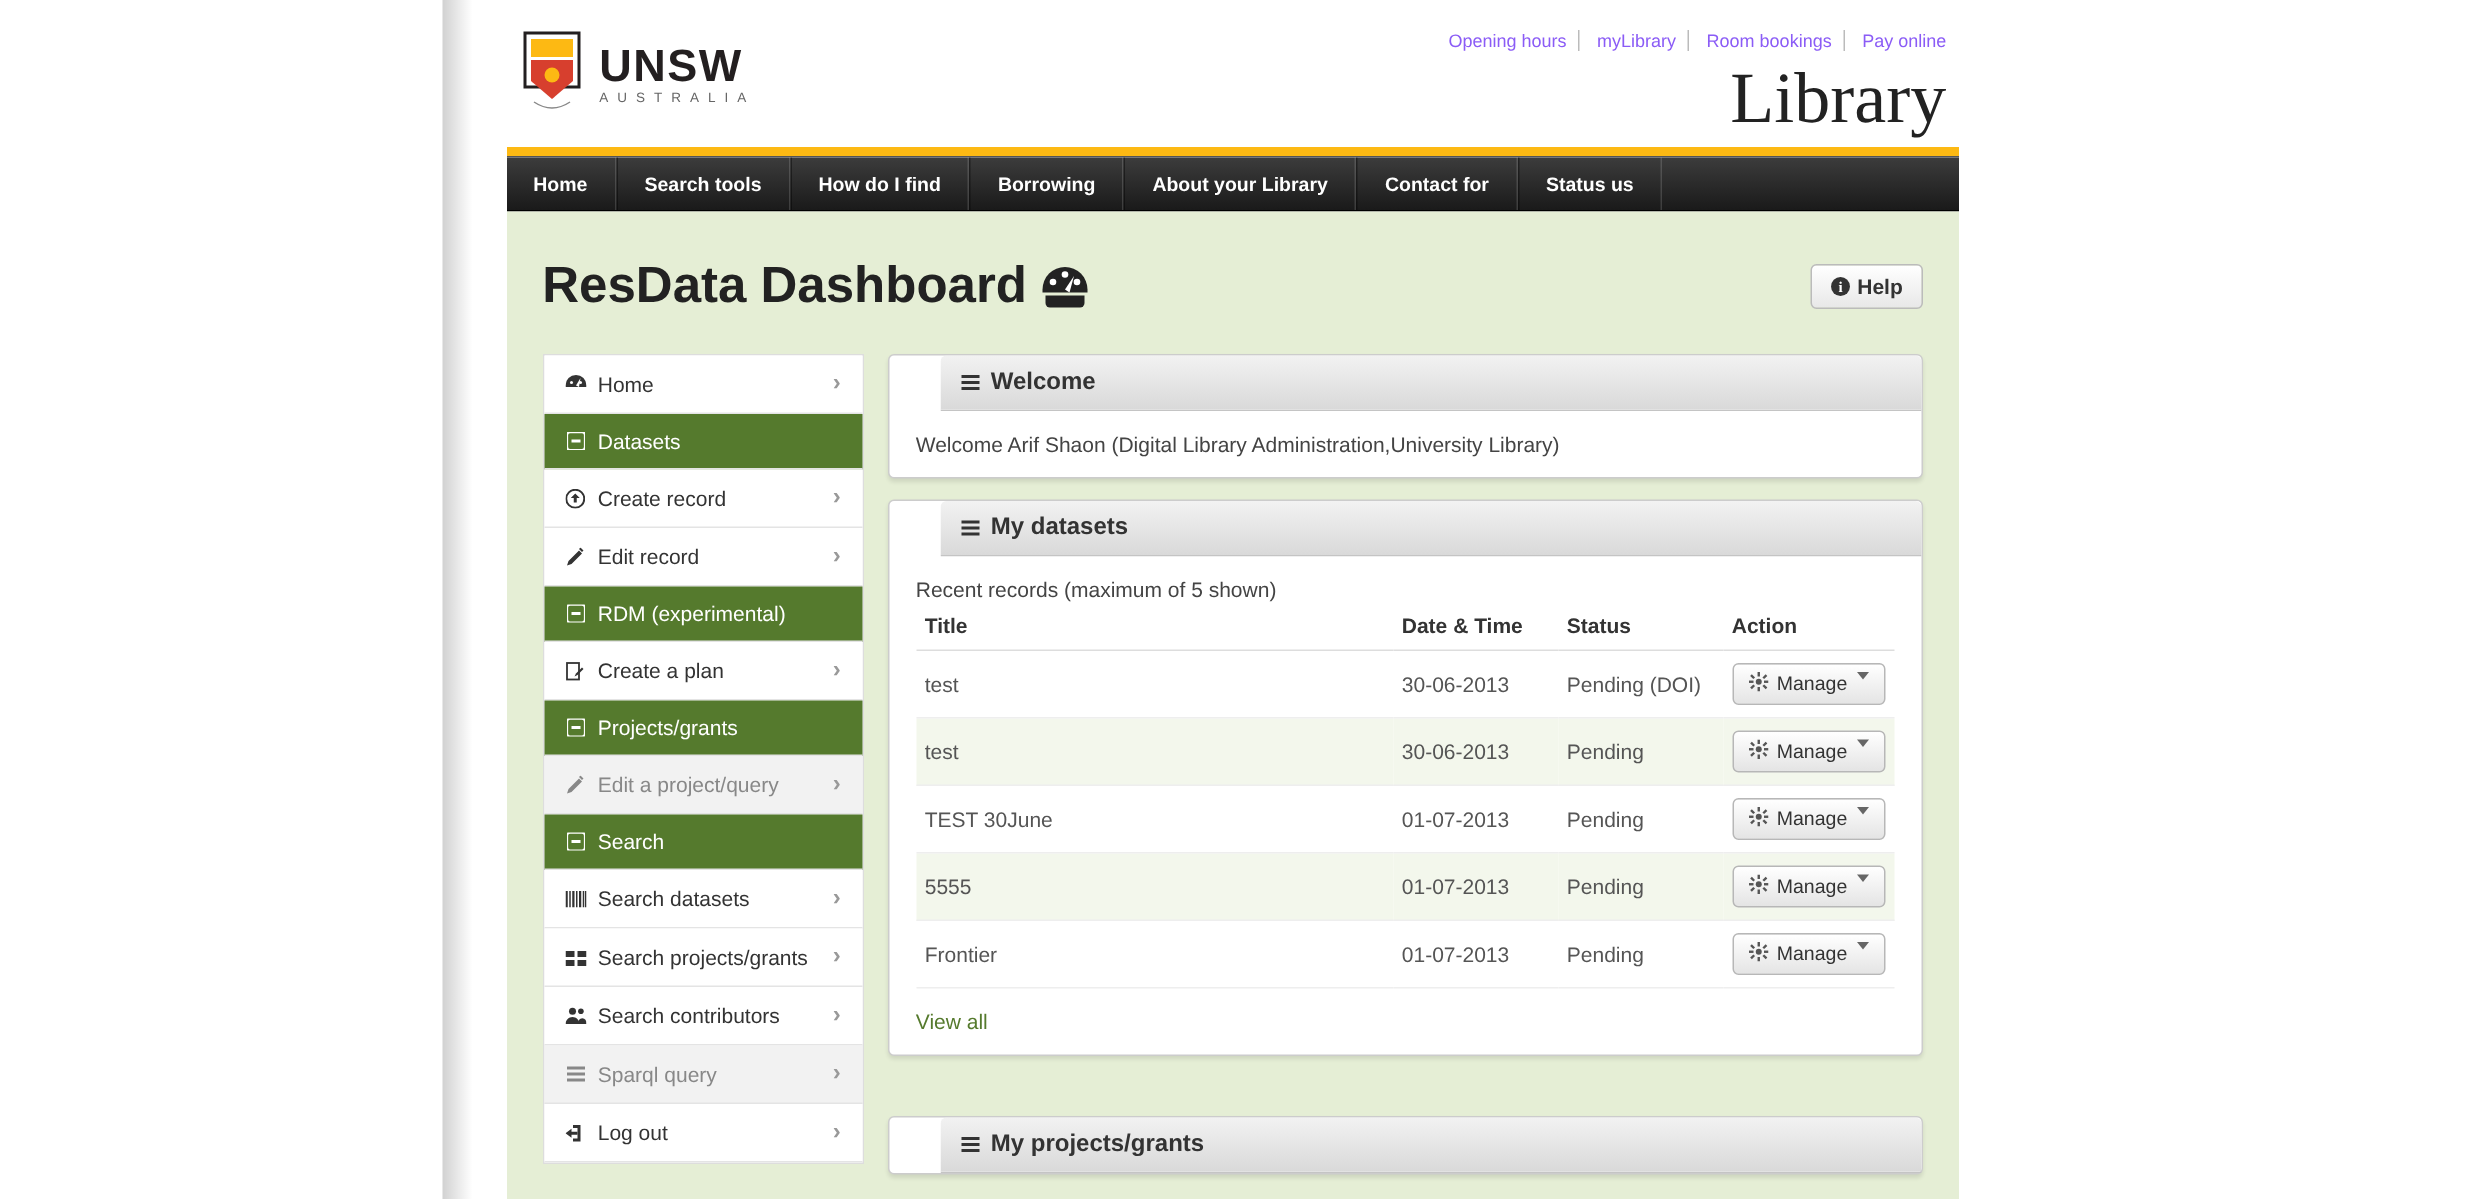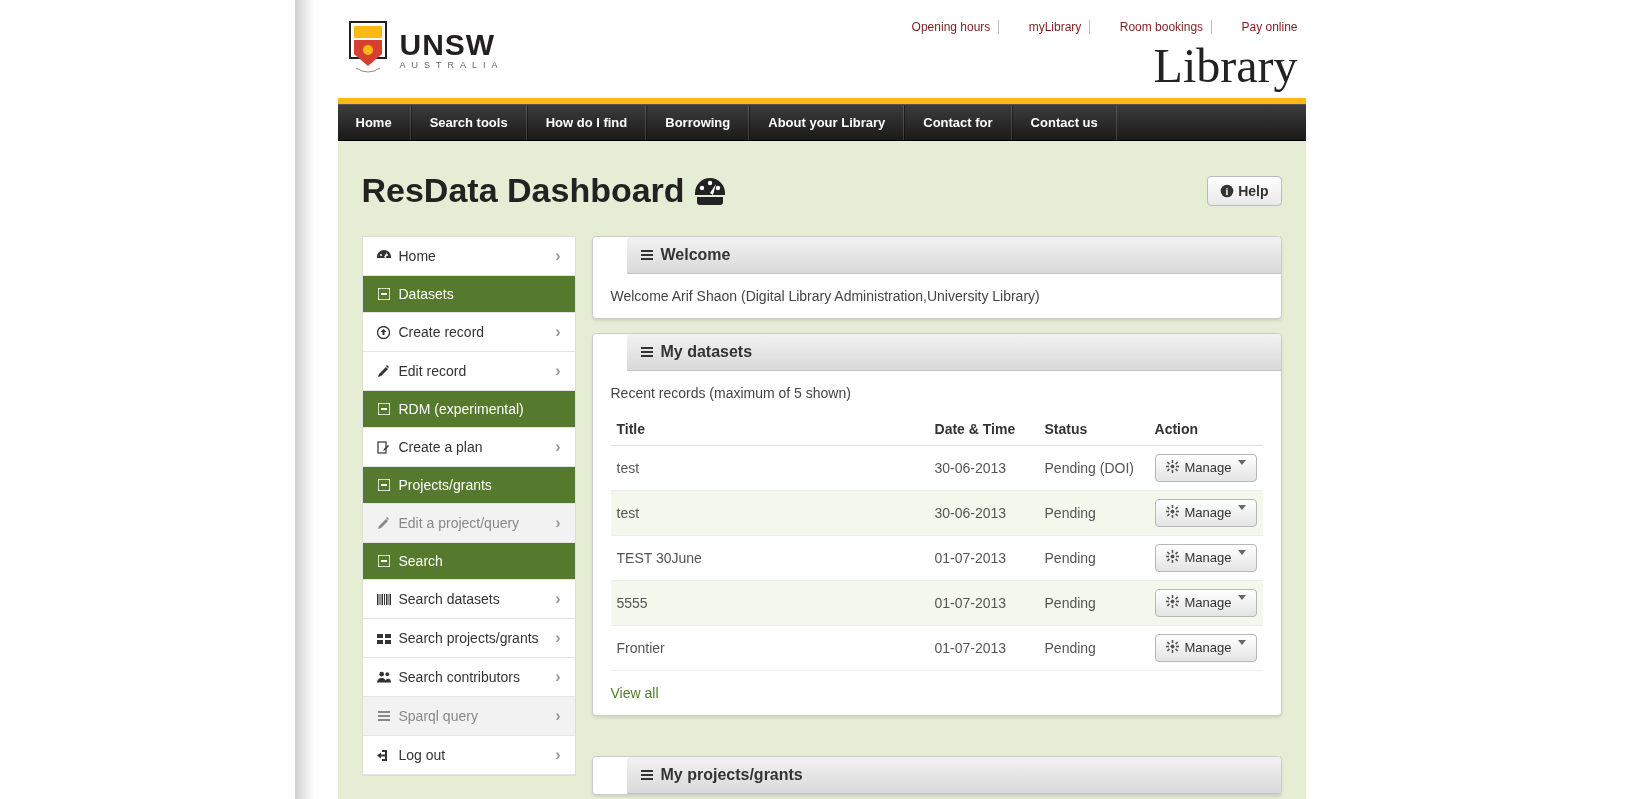--- a/index.html
+++ b/index.html
@@ -12,21 +12,21 @@
 
 
 .topbar { background: #fff; padding: 20px 8px 8px 8px; display: flex; justify-content: space-between; align-items: flex-start; }
 .logo-wrap { display: flex; align-items: center; gap: 10px; }
 .crest { width: 44px; height: 58px; }
 .logo-text { display: flex; flex-direction: column; }
 .logo-uni { font-size: 30px; font-weight: 700; letter-spacing: 1px; color: #231f20; }
 .logo-country { font-size: 9px; letter-spacing: 6px; color: #666; margin-top: -2px; }
 .top-right { text-align: right; }
 .top-links { font-size: 12px; color: #666; margin-bottom: 6px; }
-.top-links a { color: #7f1d1d; text-decoration: none; padding: 0 8px; border-right: 1px solid #bbb; margin-left: 18px; }
+.top-links a { color: #8b5cf6; text-decoration: none; padding: 0 8px; border-right: 1px solid #bbb; }
 .top-links a:last-child { border-right: none; padding-right: 0; }
 .library-title { font-size: 48px; font-weight: 400; color: #222; font-family: Georgia, serif; line-height: 1; margin-top: 8px; }
 
 
 .yellow-strip { height: 6px; background: #fdb913; }
 .mainnav { background: linear-gradient(#3c3c3c, #1a1a1a); display: flex; border-top: 1px solid #555; border-bottom: 1px solid #000; }
 .mainnav a { color: #fff; font-weight: 700; font-size: 13px; padding: 10px 18px; text-decoration: none; border-right: 1px solid rgba(255,255,255,0.15); border-left: 1px solid rgba(0,0,0,0.4); }
 .mainnav a:first-child { border-left: none; }
 
 
@@ -47,21 +47,21 @@
 .sb-item.disabled { background: #f2f2f2; color: #888; }
 .sb-header { background: #557a2d; color: #fff; font-weight: 400; }
 .sb-header .sb-icon, .sb-item .sb-icon { width: 14px; display: inline-flex; justify-content: center; }
 
 
 .panel { background: #fff; border: 1px solid #ccc; border-radius: 4px; margin-bottom: 14px; box-shadow: 0 2px 3px rgba(0,0,0,0.1); position: relative; }
 .panel-head { background: linear-gradient(#f2f2f2, #d9d9d9); border-bottom: 1px solid #c4c4c4; padding: 9px 14px; font-weight: 700; color: #333; display: flex; align-items: center; gap: 8px; border-radius: 4px 4px 0 0; margin-left: 34px; }
 .panel-body { padding: 14px 18px; font-size: 14px; color: #444; }
 
 
-table.records { width: 100%; border-collapse: collapse; margin-top: 12px; }
+table.records { width: 100%; border-collapse: collapse; }
 table.records th { text-align: left; font-size: 14px; font-weight: 700; color: #333; padding: 8px 6px; border-bottom: 1px solid #ddd; }
 table.records td { padding: 8px 6px; font-size: 14px; border-bottom: 1px solid #eee; color: #555; }
 table.records tr:nth-child(even) td { background: #f3f7ec; }
 .row-link { color: #557a2d; }
 .manage-btn { background: linear-gradient(#fff, #e4e4e4); border: 1px solid #b7b7b7; border-radius: 4px; padding: 5px 10px; font-size: 13px; color: #333; cursor: pointer; display: inline-flex; align-items: flex-start; gap: 6px; }
 .caret-down { width: 0; height: 0; border-left: 4px solid transparent; border-right: 4px solid transparent; border-top: 5px solid #666; display: inline-block; }
 .view-all { color: #557a2d; font-size: 14px; margin-top: 14px; display: inline-block; cursor: pointer; }
 
 .bars-icon { display:inline-flex; flex-direction:column; gap:2px; }
 .bars-icon span{ display:block; width:12px; height:2px; background:currentColor; }
@@ -103,21 +103,21 @@
 
     <div class="yellow-strip"></div>
 
     <nav class="mainnav">
       <a>Home</a>
       <a>Search tools</a>
       <a>How do I find</a>
       <a>Borrowing</a>
       <a>About your Library</a>
       <a>Contact for</a>
-      <a>Contact us</a>
+      <a>Status us</a>
     </nav>
 
     <div class="content-area">
       <div class="page-head">
         <h1 class="page-title">
           <span>ResData Dashboard</span>
           <svg class="dash-icon" viewBox="0 0 34 30">
             <path d="M17 2 a15 15 0 0 1 15 15 v2 h-30 v-2 a15 15 0 0 1 15 -15 z" fill="#222"></path>
             <circle cx="9" cy="12" r="2.2" fill="#fff"></circle>
             <circle cx="25" cy="12" r="2.2" fill="#fff"></circle>

